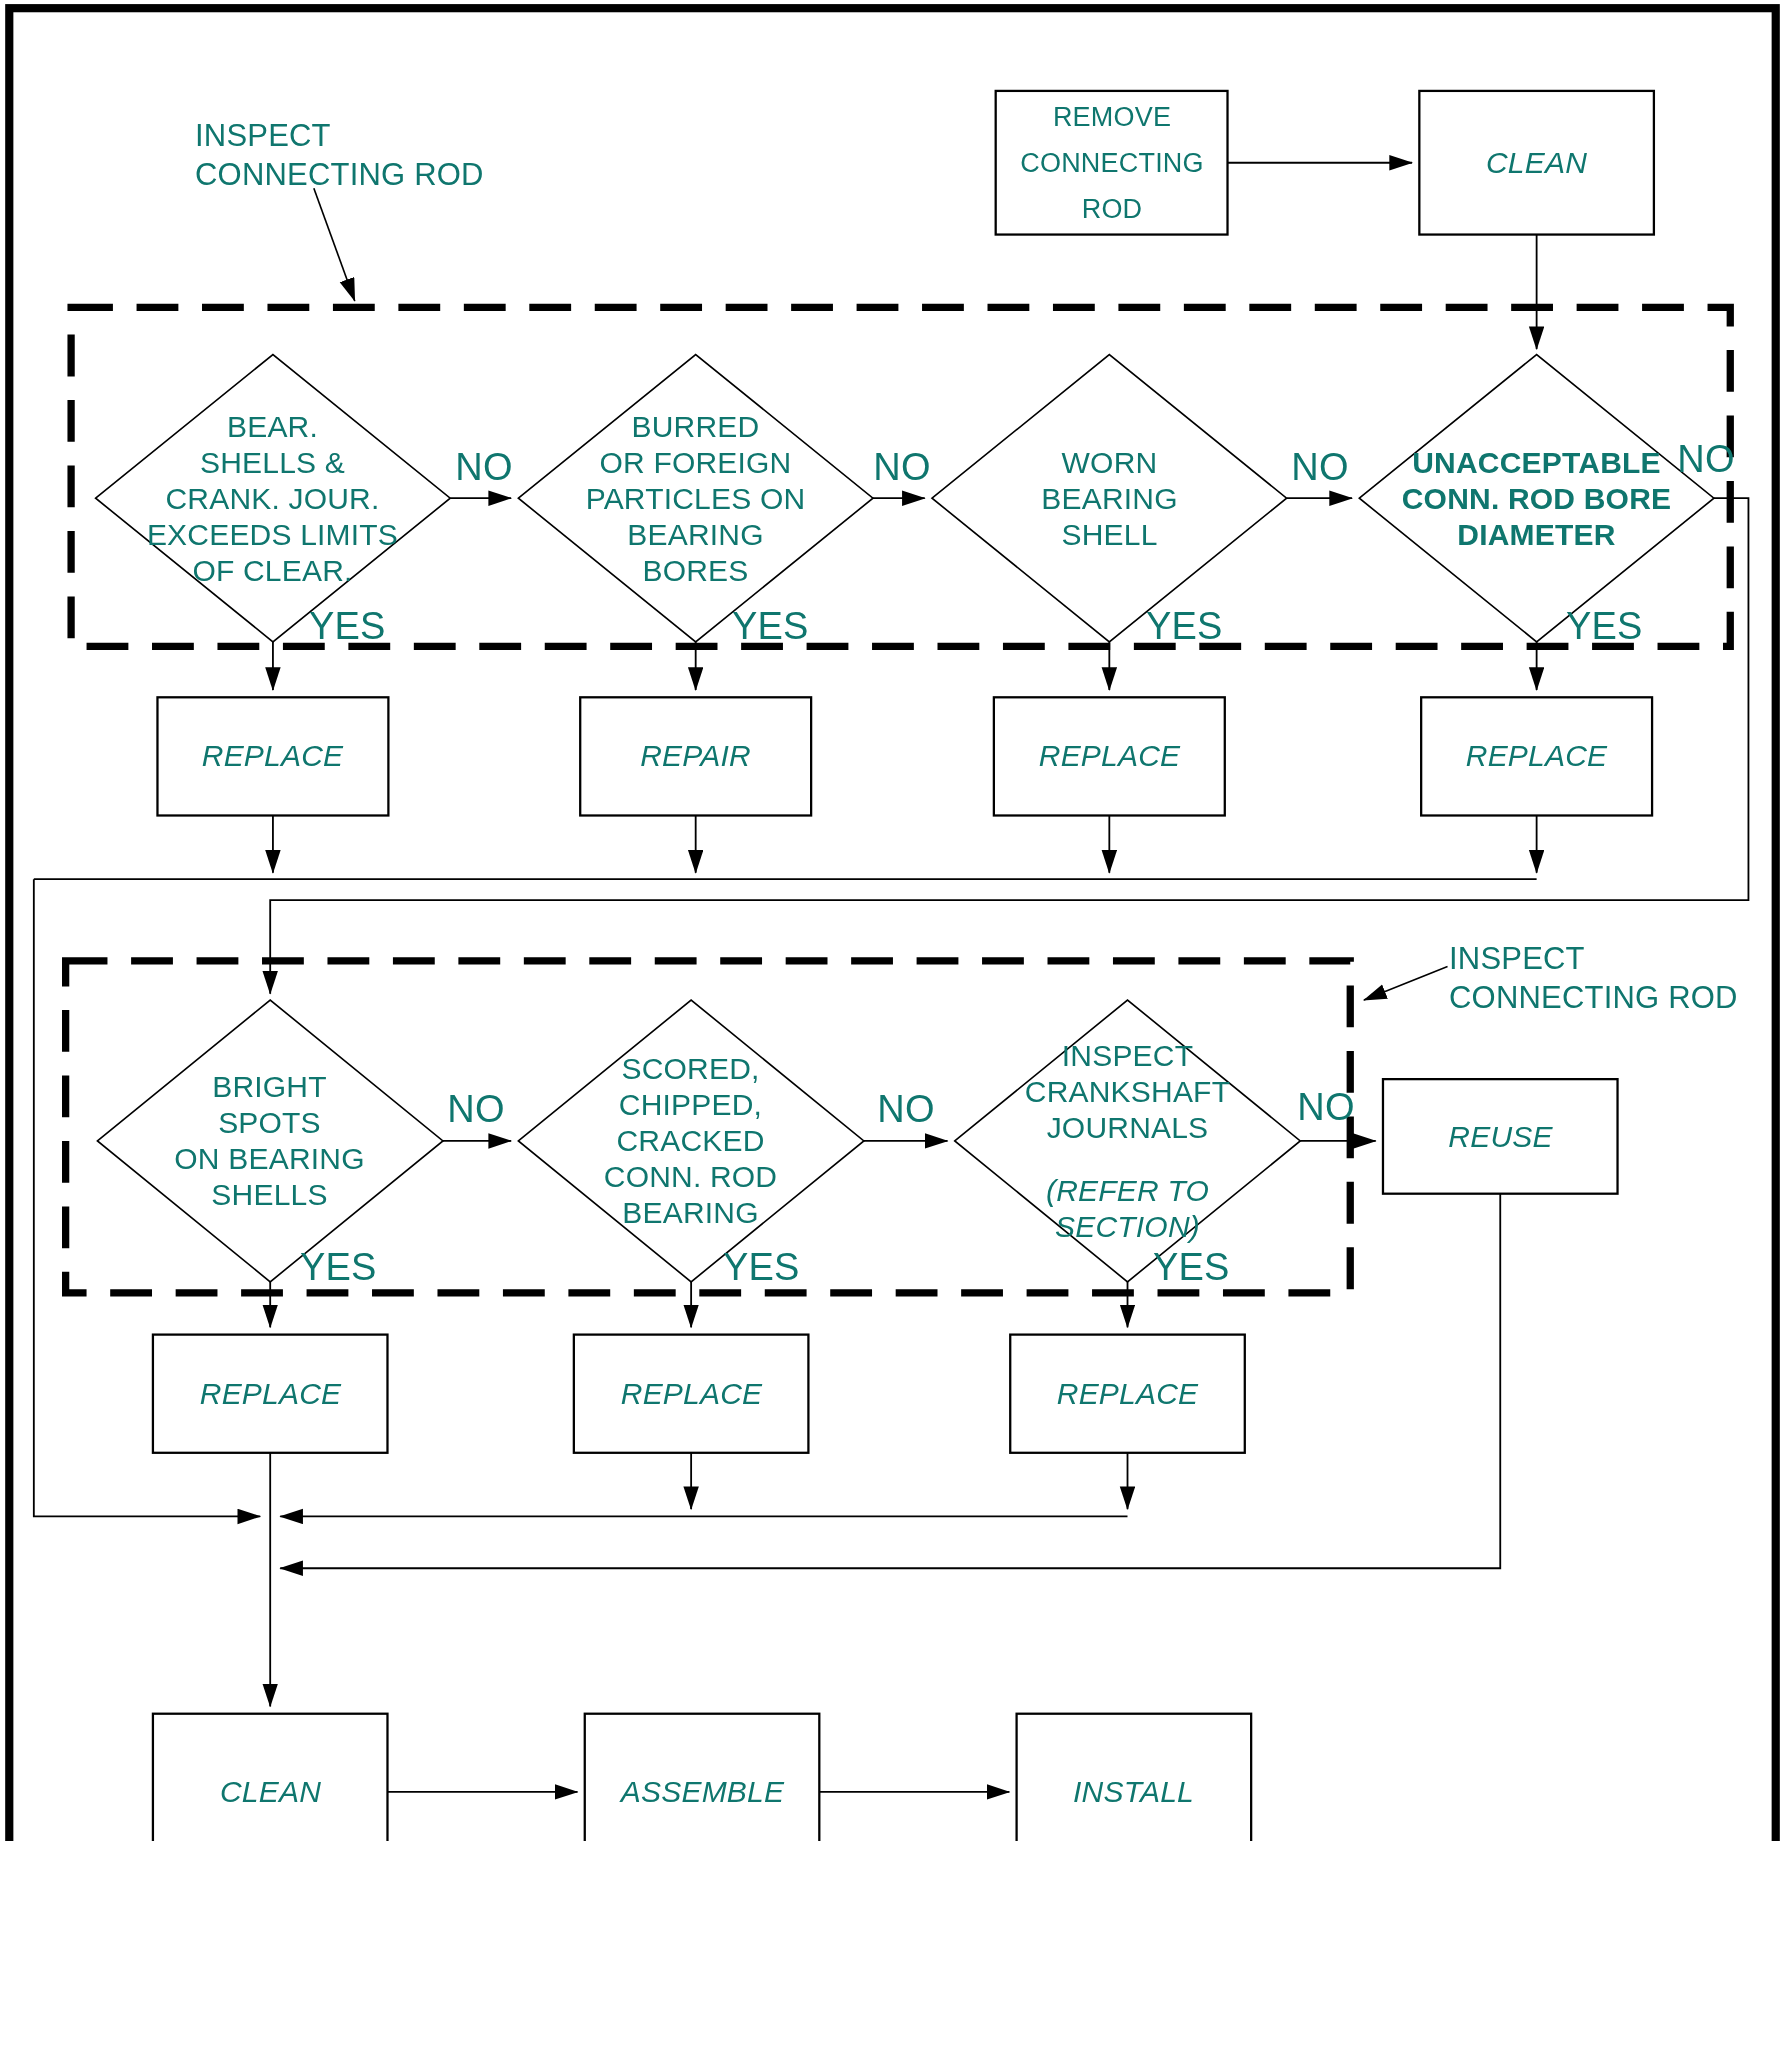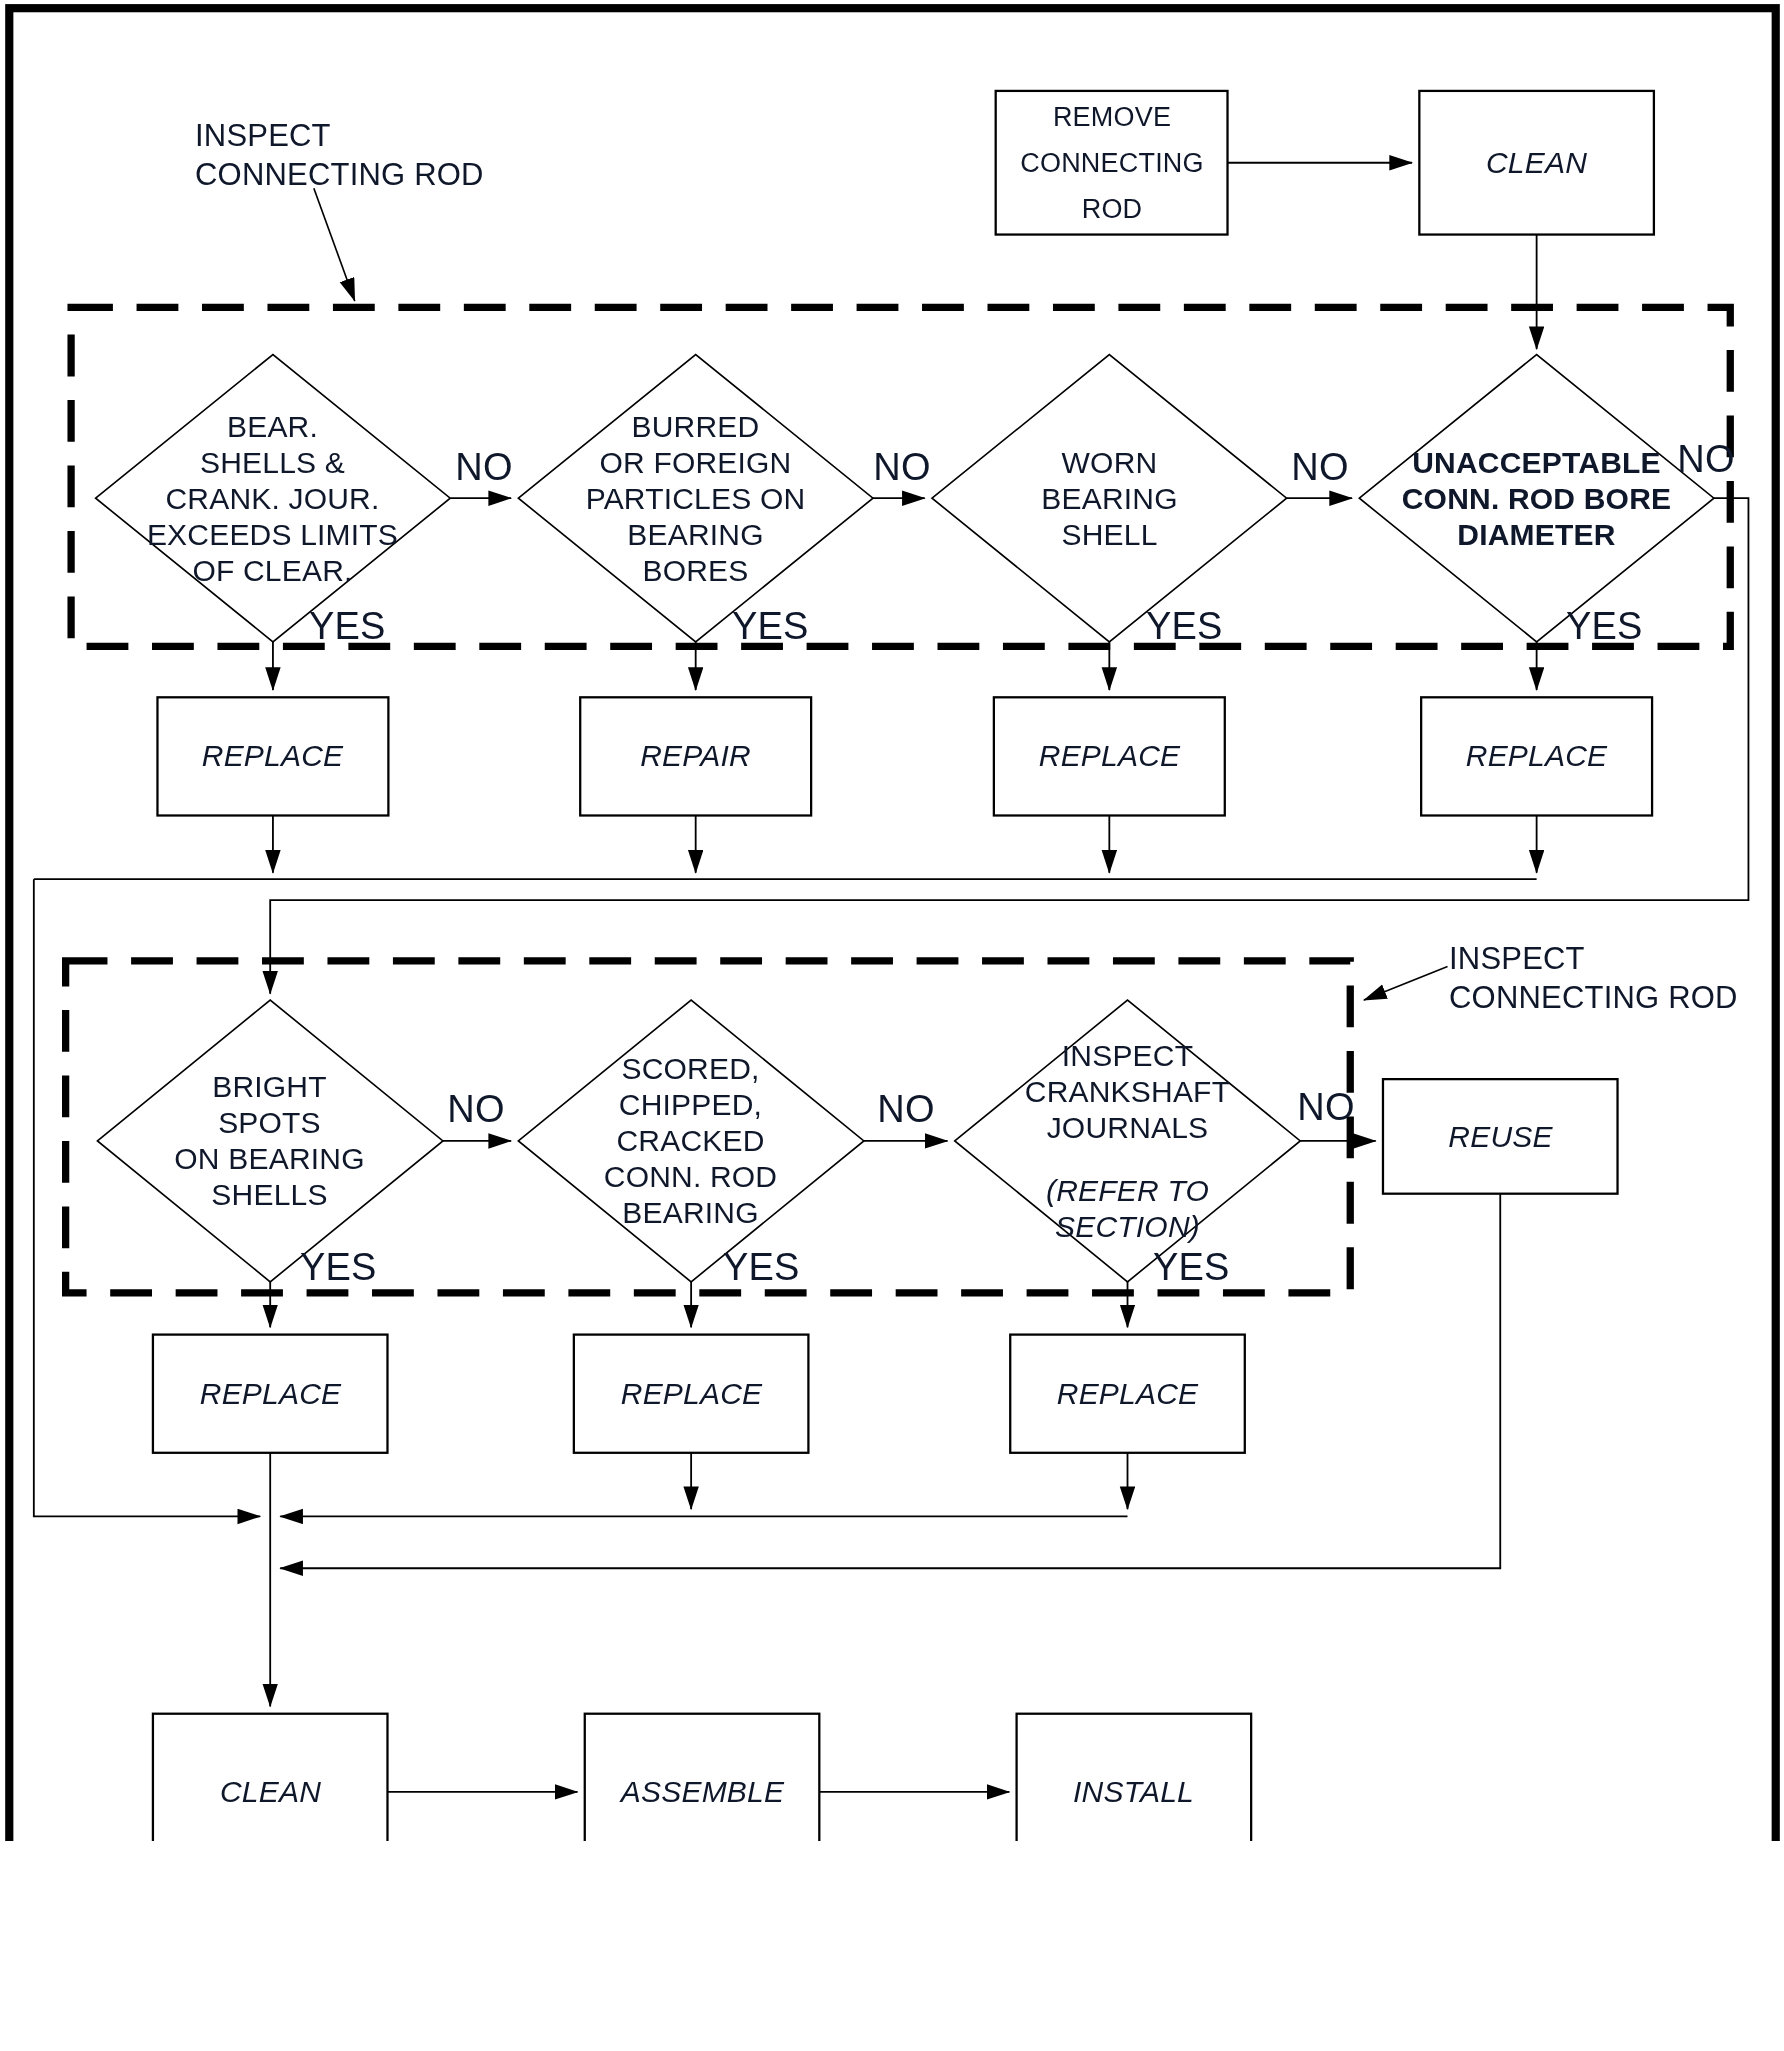--- a/index.html
+++ b/index.html
@@ -1,21 +1,21 @@
 <!DOCTYPE html>
 <html style="font-size:14.5px"><head>
 <meta charset="utf-8">
 <style>
   html,body{margin:0;padding:0;background:#ffffff;}
   #canvas{
     position:relative;
     width:1785px;height:1841px;
     background:#ffffff;
     font-family:"Liberation Sans", sans-serif;
-    color:#0f172a;
+    color:#0f766e;
     overflow:hidden;
   }
   #wires{position:absolute;left:0;top:0;width:1785px;height:2051px;}
   .t{
     position:absolute;
     display:flex;align-items:center;justify-content:center;
     text-align:center;
     white-space:pre-line;
     font-size:30px;line-height:36px;
     letter-spacing:0.2px;

